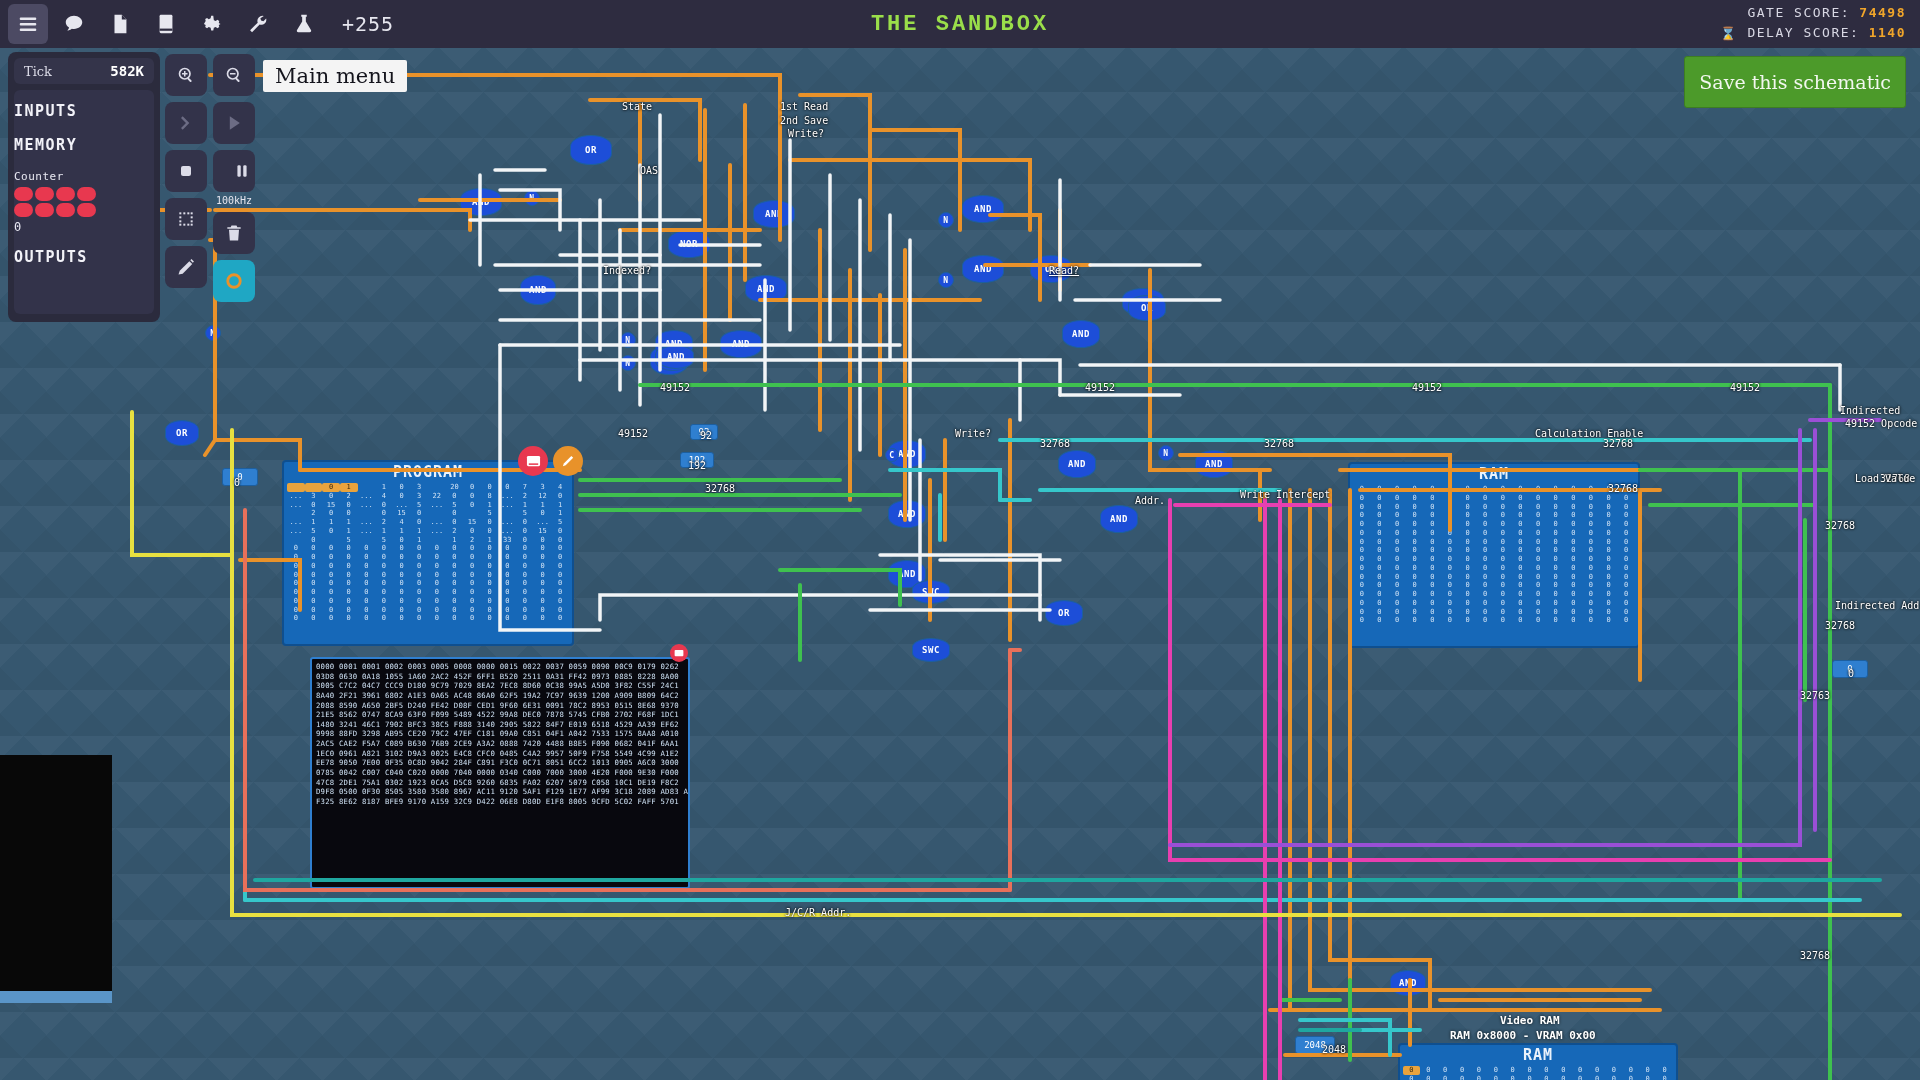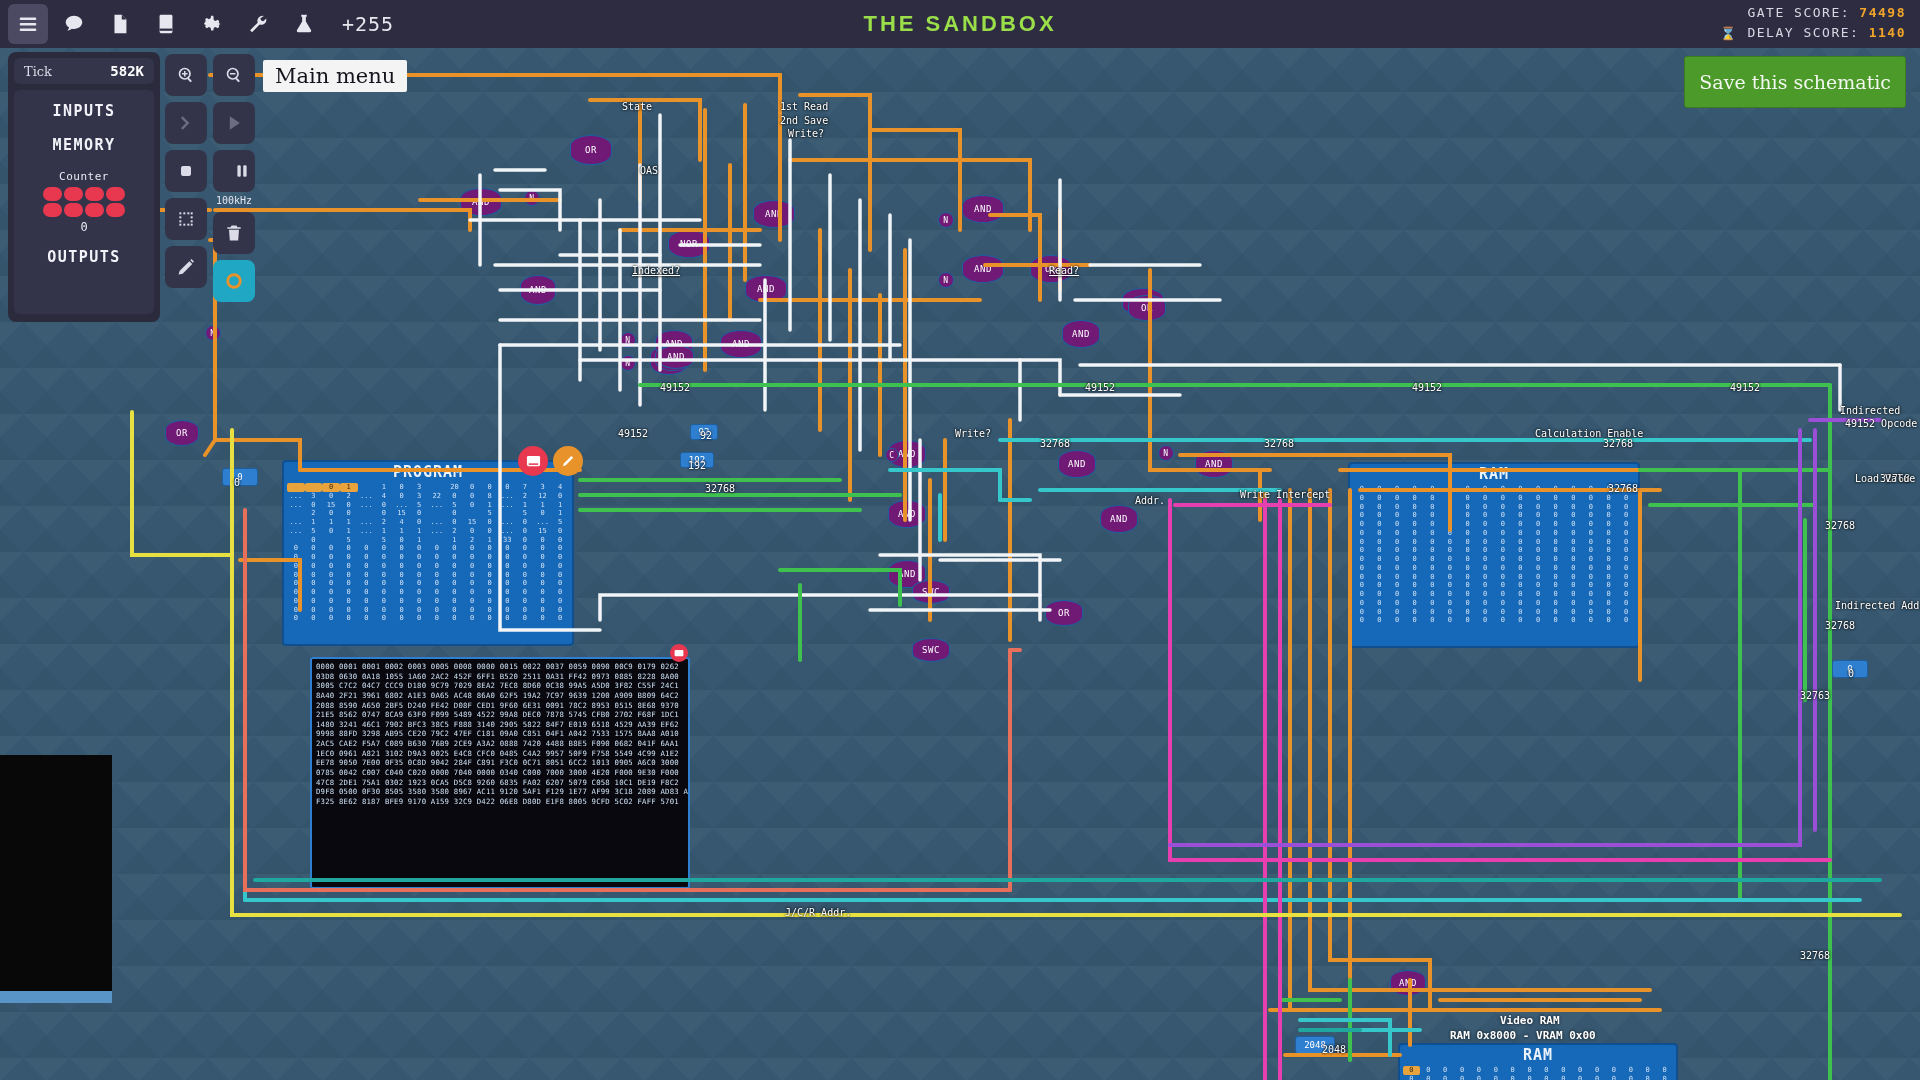--- a/index.html
+++ b/index.html
@@ -37,21 +37,21 @@
   }
   .tb-btn.active { background: #4c4a63; }
   .tb-btn svg { width: 22px; height: 22px; fill: #e7e7ef; }
   #plus-count {
     color: #e7e7ef; font-size: 20px; margin-left: 12px;
     font-family: "DejaVu Sans Mono", monospace; letter-spacing: 1px;
   }
   #app-title {
     position: absolute; left: 0; right: 0; text-align: center;
     color: #9ade4a; font-size: 22px; letter-spacing: 3px; font-weight: bold;
-    font-family: Liberation Sans, sans-serif;
+    font-family: Liberation Mono, monospace;
     pointer-events: none;
   }
   #scores {
     position: absolute; right: 14px; top: 3px; text-align: right;
     font-family: "DejaVu Sans Mono", monospace; font-size: 13px;
     color: #d8d8e4; line-height: 1.55; letter-spacing: 1.5px;
   }
   #scores .val { color: #f0a52a; font-weight: bold; }
   .hourglass { display: inline-block; transform: translateY(1px); }
 
@@ -63,21 +63,21 @@
   }
   #tick-row {
     background: #34344a; border-radius: 6px; height: 26px;
     display: flex; align-items: center; justify-content: space-between;
     padding: 0 10px; margin-bottom: 6px;
   }
   #tick-row .lbl { color: #dcdce8; font-size: 13px; font-family: "DejaVu Serif", serif;}
   #tick-row .val { color: #ffffff; font-size: 14px; font-weight: bold; }
   #hud-body {
     background: #33334a; border-radius: 6px; height: 224px;
-    display: flex; flex-direction: column; align-items: center;
+    display: flex; flex-direction: column; align-items: flex-start;
     padding-top: 12px;
   }
   .hud-section {
     color: #f2f2f8; font-size: 15px; letter-spacing: 1.5px; font-weight: bold;
     margin-bottom: 16px;
   }
   #counter-label { color: #e9e9f2; font-size: 11px; margin-bottom: 4px; letter-spacing: .5px;}
   #counter-dots { display: grid; grid-template-columns: repeat(4, 1fr); gap: 2px; }
   .dot { width: 19px; height: 14px; border-radius: 7px; background: #e8384f; }
   #counter-value { color: #e9e9f2; font-size: 12px; margin-top: 3px; }
@@ -119,22 +119,22 @@
   
   #display {
     position: absolute; left: 0; top: 755px; width: 112px; height: 248px;
     background: #080808; z-index: 30;
   }
   #display-bar {
     position: absolute; left: 0; bottom: 0; width: 112px; height: 12px;
     background: #5a95c8;
   }
   .gate {
-    position: absolute; background: #701a75; border: 1px solid #1d5f9f;
-    border-radius: 9px; color: #fff; font-size: 9px; font-weight: normal;
+    position: absolute; background: #1d4ed8; border: 1px solid #1d5f9f;
+    border-radius: 9px; color: #fff; font-size: 9px; font-weight: bold;
     display: flex; align-items: center; justify-content: center;
     letter-spacing: .5px;
   }
   .gate.round { border-radius: 50%/38%; }
   .label-tag {
     position: absolute; color: #fff; font-size: 10px;
     font-family: "DejaVu Sans Mono", monospace; white-space: nowrap;
     text-shadow: 0 0 3px rgba(0,0,0,.9), 0 0 2px rgba(0,0,0,.9);
   }
   .bus-label {
@@ -977,21 +977,21 @@
   <div class="numbox" style="left:1295px;top:1036px;width:40px;height:18px;">2048</div>
   <div class="numbox" style="left:680px;top:452px;width:34px;height:16px;">192</div>
   <div class="numbox" style="left:690px;top:424px;width:28px;height:16px;">92</div>
 
   <div id="annotations">
       <div class="label-tag" style="left: 622px; top: 101px; z-index: 25;">State</div>
       <div class="label-tag" style="left: 780px; top: 101px; z-index: 25;">1st Read</div>
       <div class="label-tag" style="left: 780px; top: 115px; z-index: 25;">2nd Save</div>
       <div class="label-tag" style="left: 788px; top: 128px; z-index: 25;">Write?</div>
       <div class="label-tag" style="left: 640px; top: 165px; z-index: 25;">OAS</div>
-      <div class="label-tag" style="left: 632px; top: 265px; z-index: 25; text-decoration: underline;">Indexed?</div>
+      <div class="label-tag" style="left: 603px; top: 265px; z-index: 25;">Indexed?</div>
       <div class="label-tag" style="left: 1049px; top: 265px; z-index: 25; text-decoration: underline;">Read?</div>
       <div class="label-tag" style="left: 955px; top: 428px; z-index: 25;">Write?</div>
       <div class="label-tag" style="left: 1040px; top: 438px; z-index: 25;">32768</div>
       <div class="label-tag" style="left: 1535px; top: 428px; z-index: 25;">Calculation Enable</div>
       <div class="label-tag" style="left: 1603px; top: 438px; z-index: 25;">32768</div>
       <div class="label-tag" style="left: 1135px; top: 495px; z-index: 25;">Addr.</div>
       <div class="label-tag" style="left: 1240px; top: 489px; z-index: 25;">Write Intercept</div>
       <div class="label-tag" style="left: 785px; top: 907px; z-index: 25;">J/C/R Addr.</div>
       <div class="label-tag" style="left: 660px; top: 382px; z-index: 25;">49152</div>
       <div class="label-tag" style="left: 1085px; top: 382px; z-index: 25;">49152</div>

